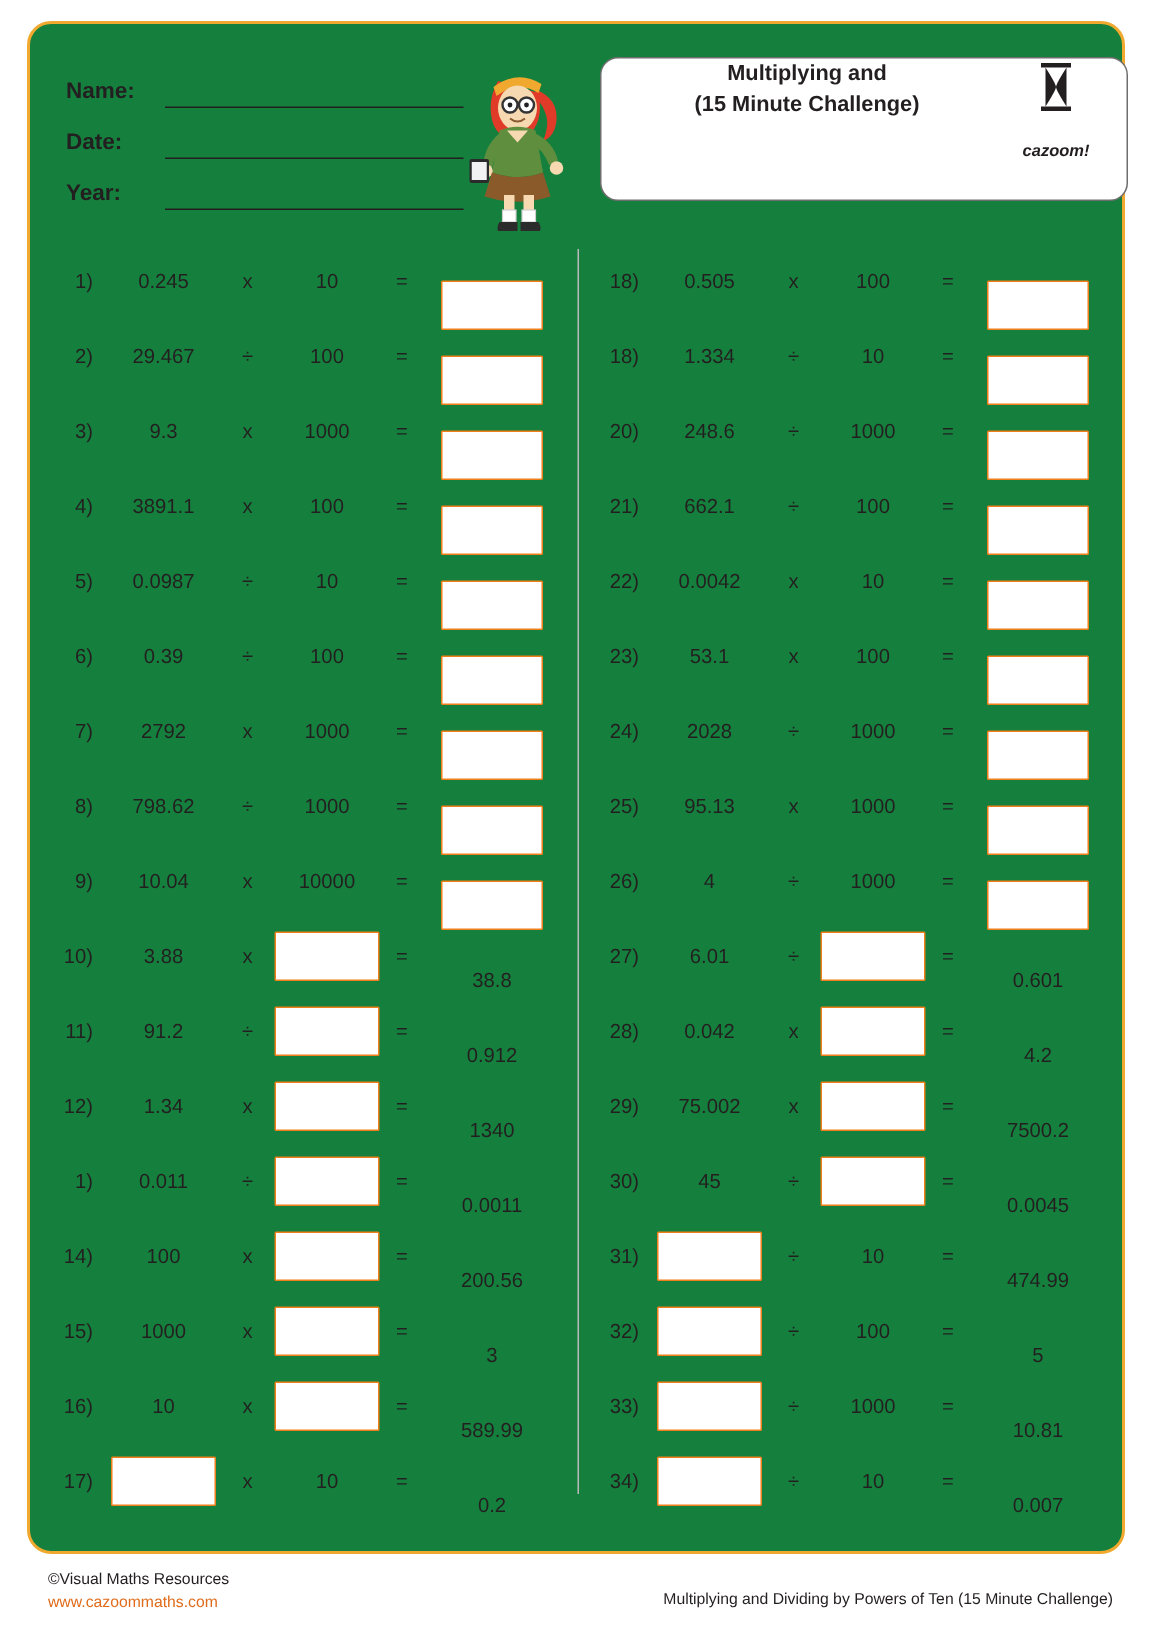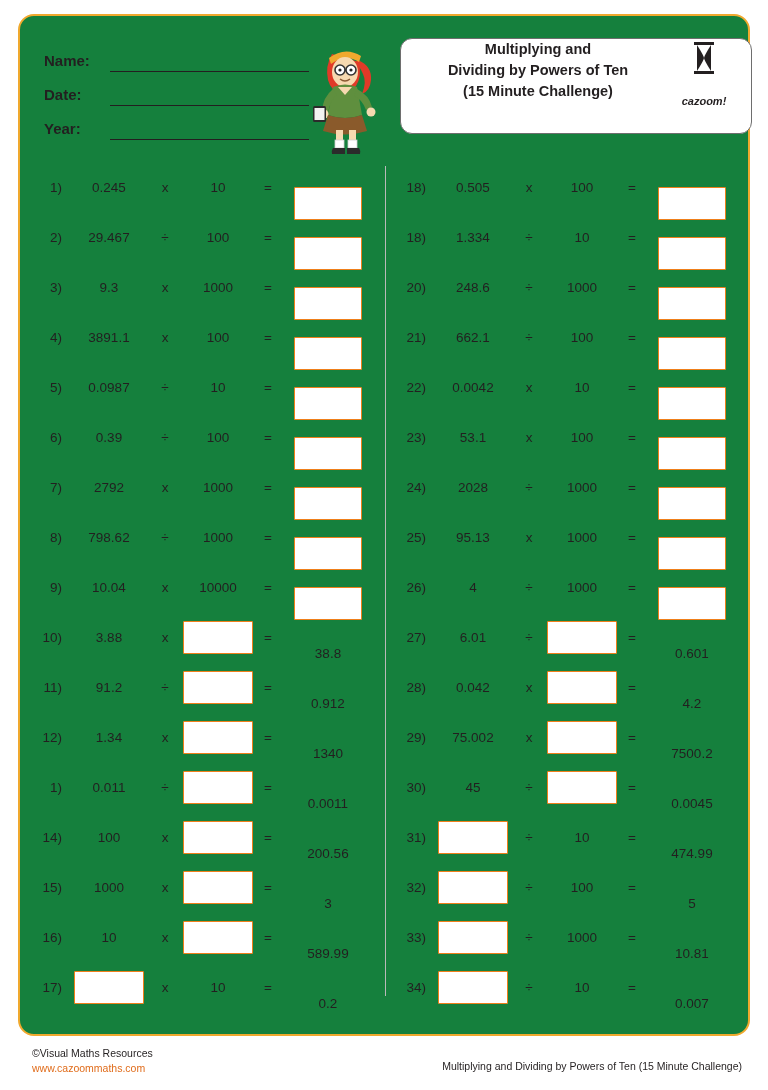--- a/index.html
+++ b/index.html
@@ -240,21 +240,20 @@
         <rect x="46" y="108" width="9" height="8" fill="#fff" stroke="#cfcfcf" stroke-width="0.8"></rect>
 
         <path d="M31 116 h12 v6 h-13 q-1 -3 1 -6z" fill="#2b2b2b"></path>
         <path d="M45 116 h12 q2 3 1 6 h-13 z" fill="#2b2b2b"></path>
       </svg>
     </div>
 
     <div class="title-box">
       <div class="title-text">
         <div>Multiplying and</div>
-        <div>Dividing by Powers of Ten</div>
         <div>(15 Minute Challenge)</div>
       </div>
       <div class="logo">
         <svg class="hour" viewBox="0 0 22 34" xmlns="http://www.w3.org/2000/svg">
           <rect x="1" y="1" width="20" height="3" fill="#231f20"></rect>
           <rect x="1" y="30" width="20" height="3" fill="#231f20"></rect>
           <path d="M4 4 q7 11 7 13 q0 2 -7 13 z" fill="#231f20"></path>
           <path d="M18 4 q-7 11 -7 13 q0 2 7 13 z" fill="#231f20"></path>
         </svg>
         <div class="brand">cazoom!</div>

